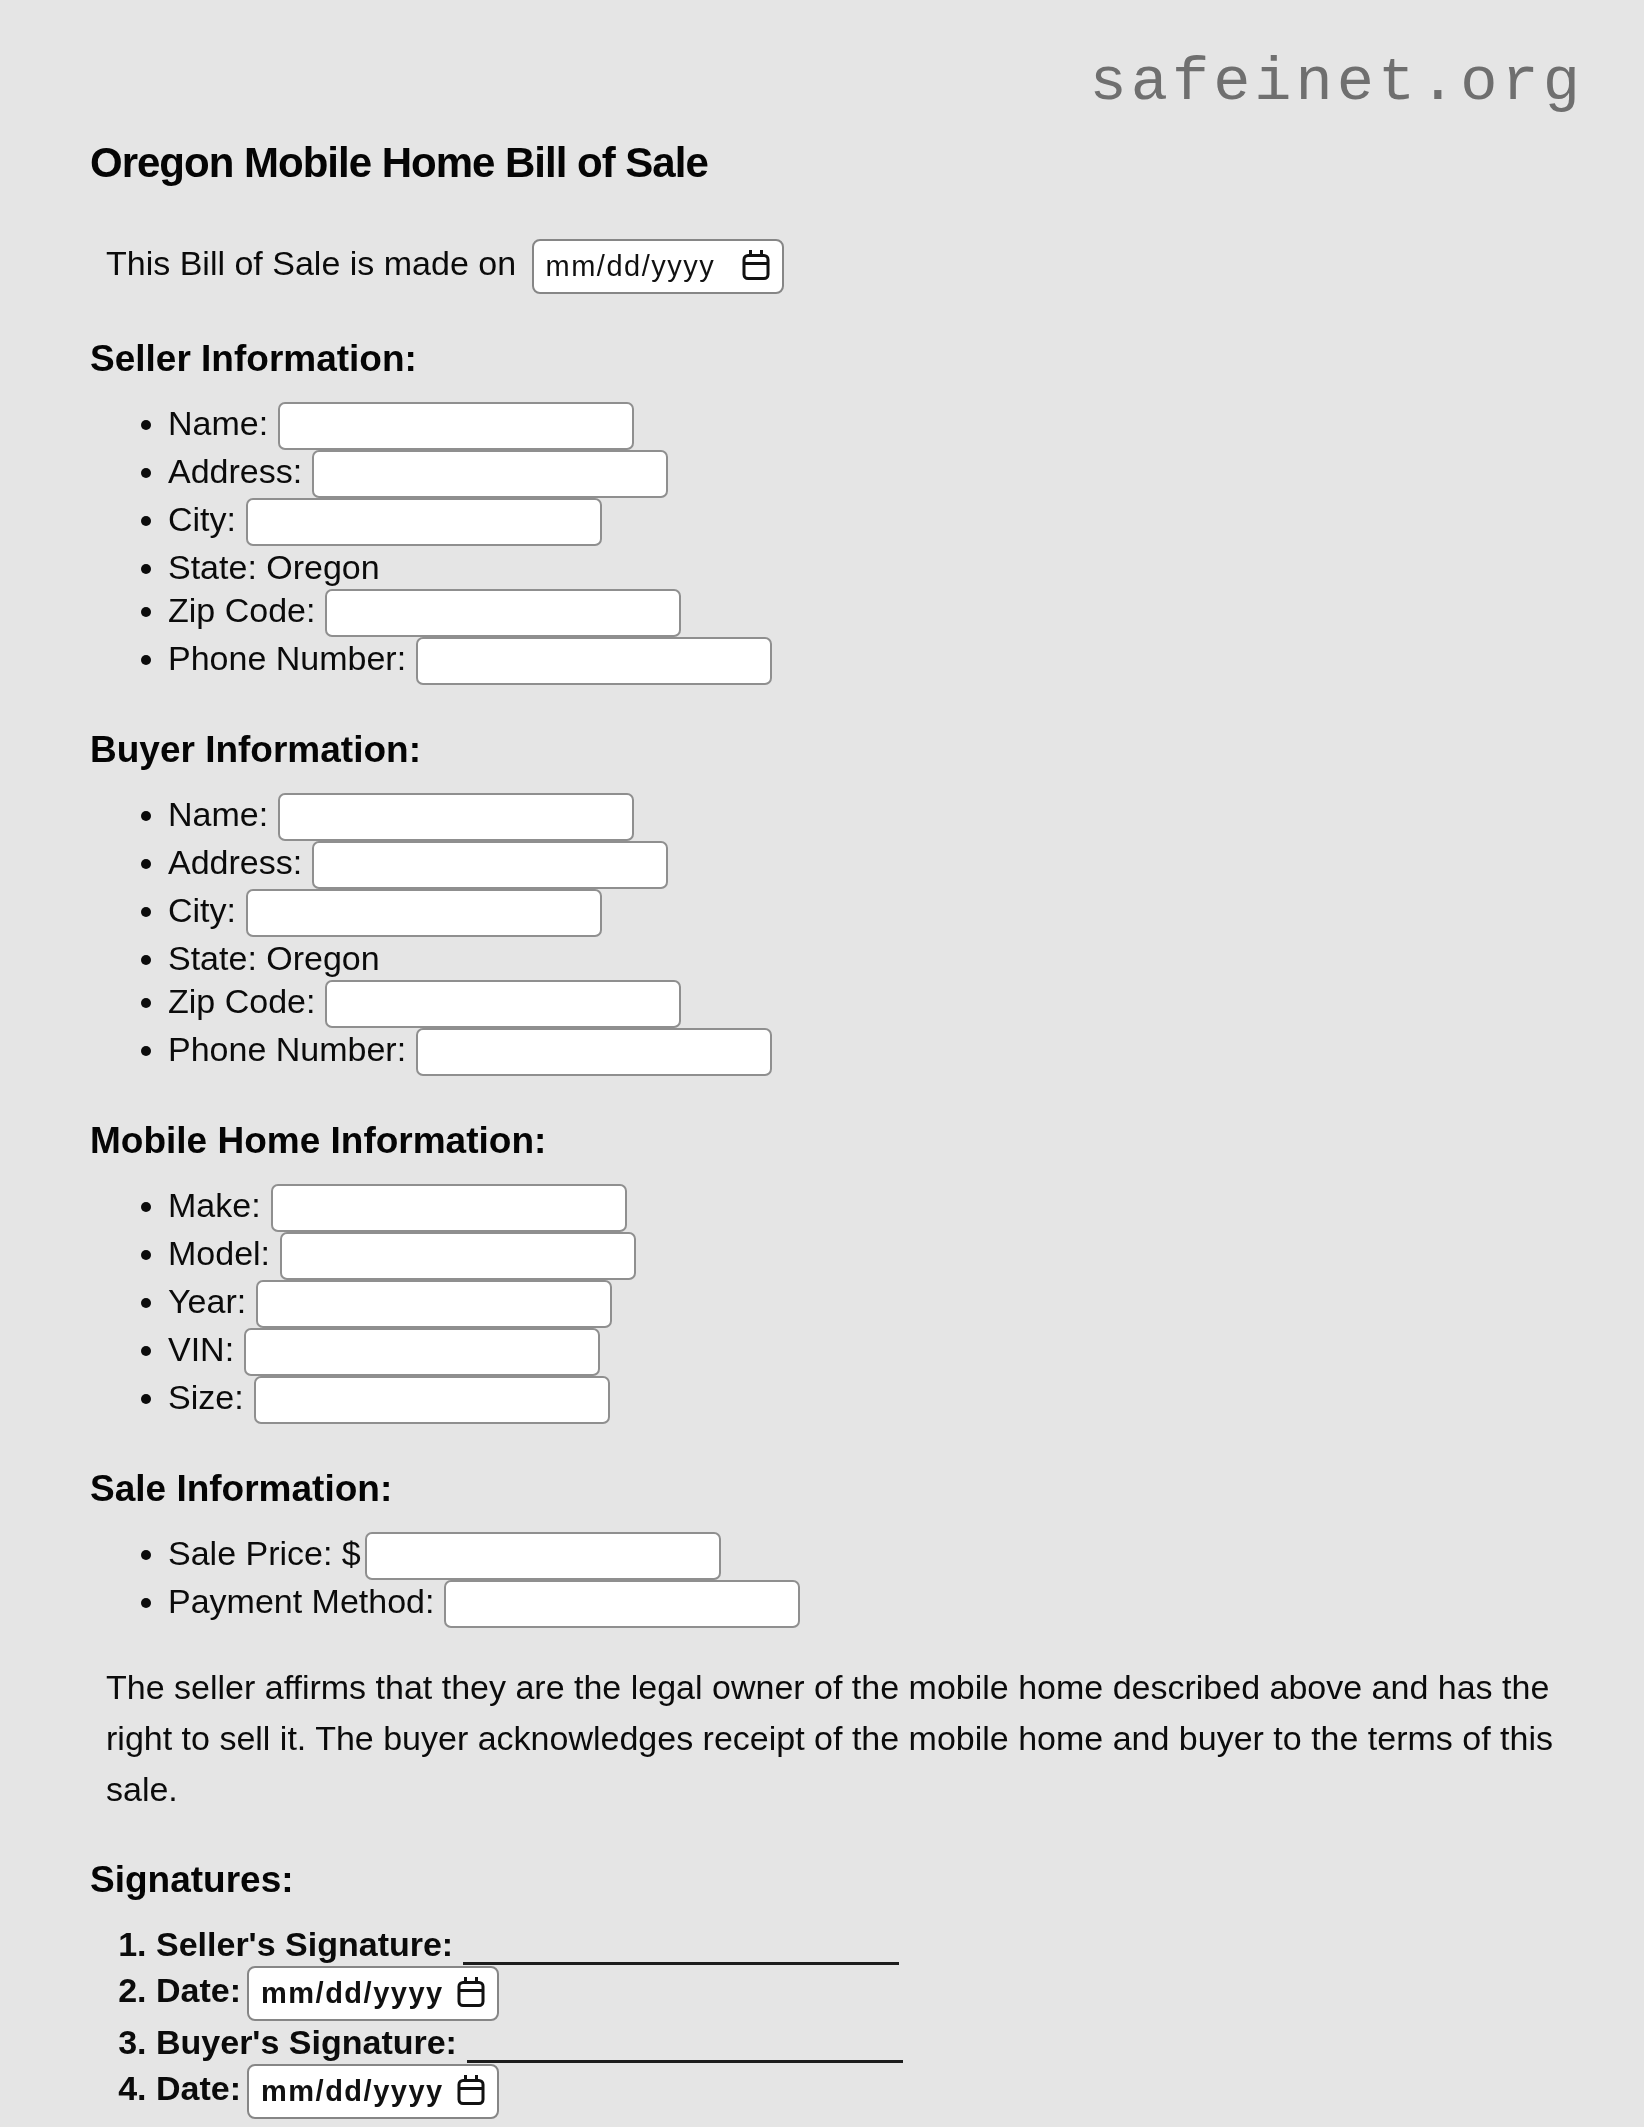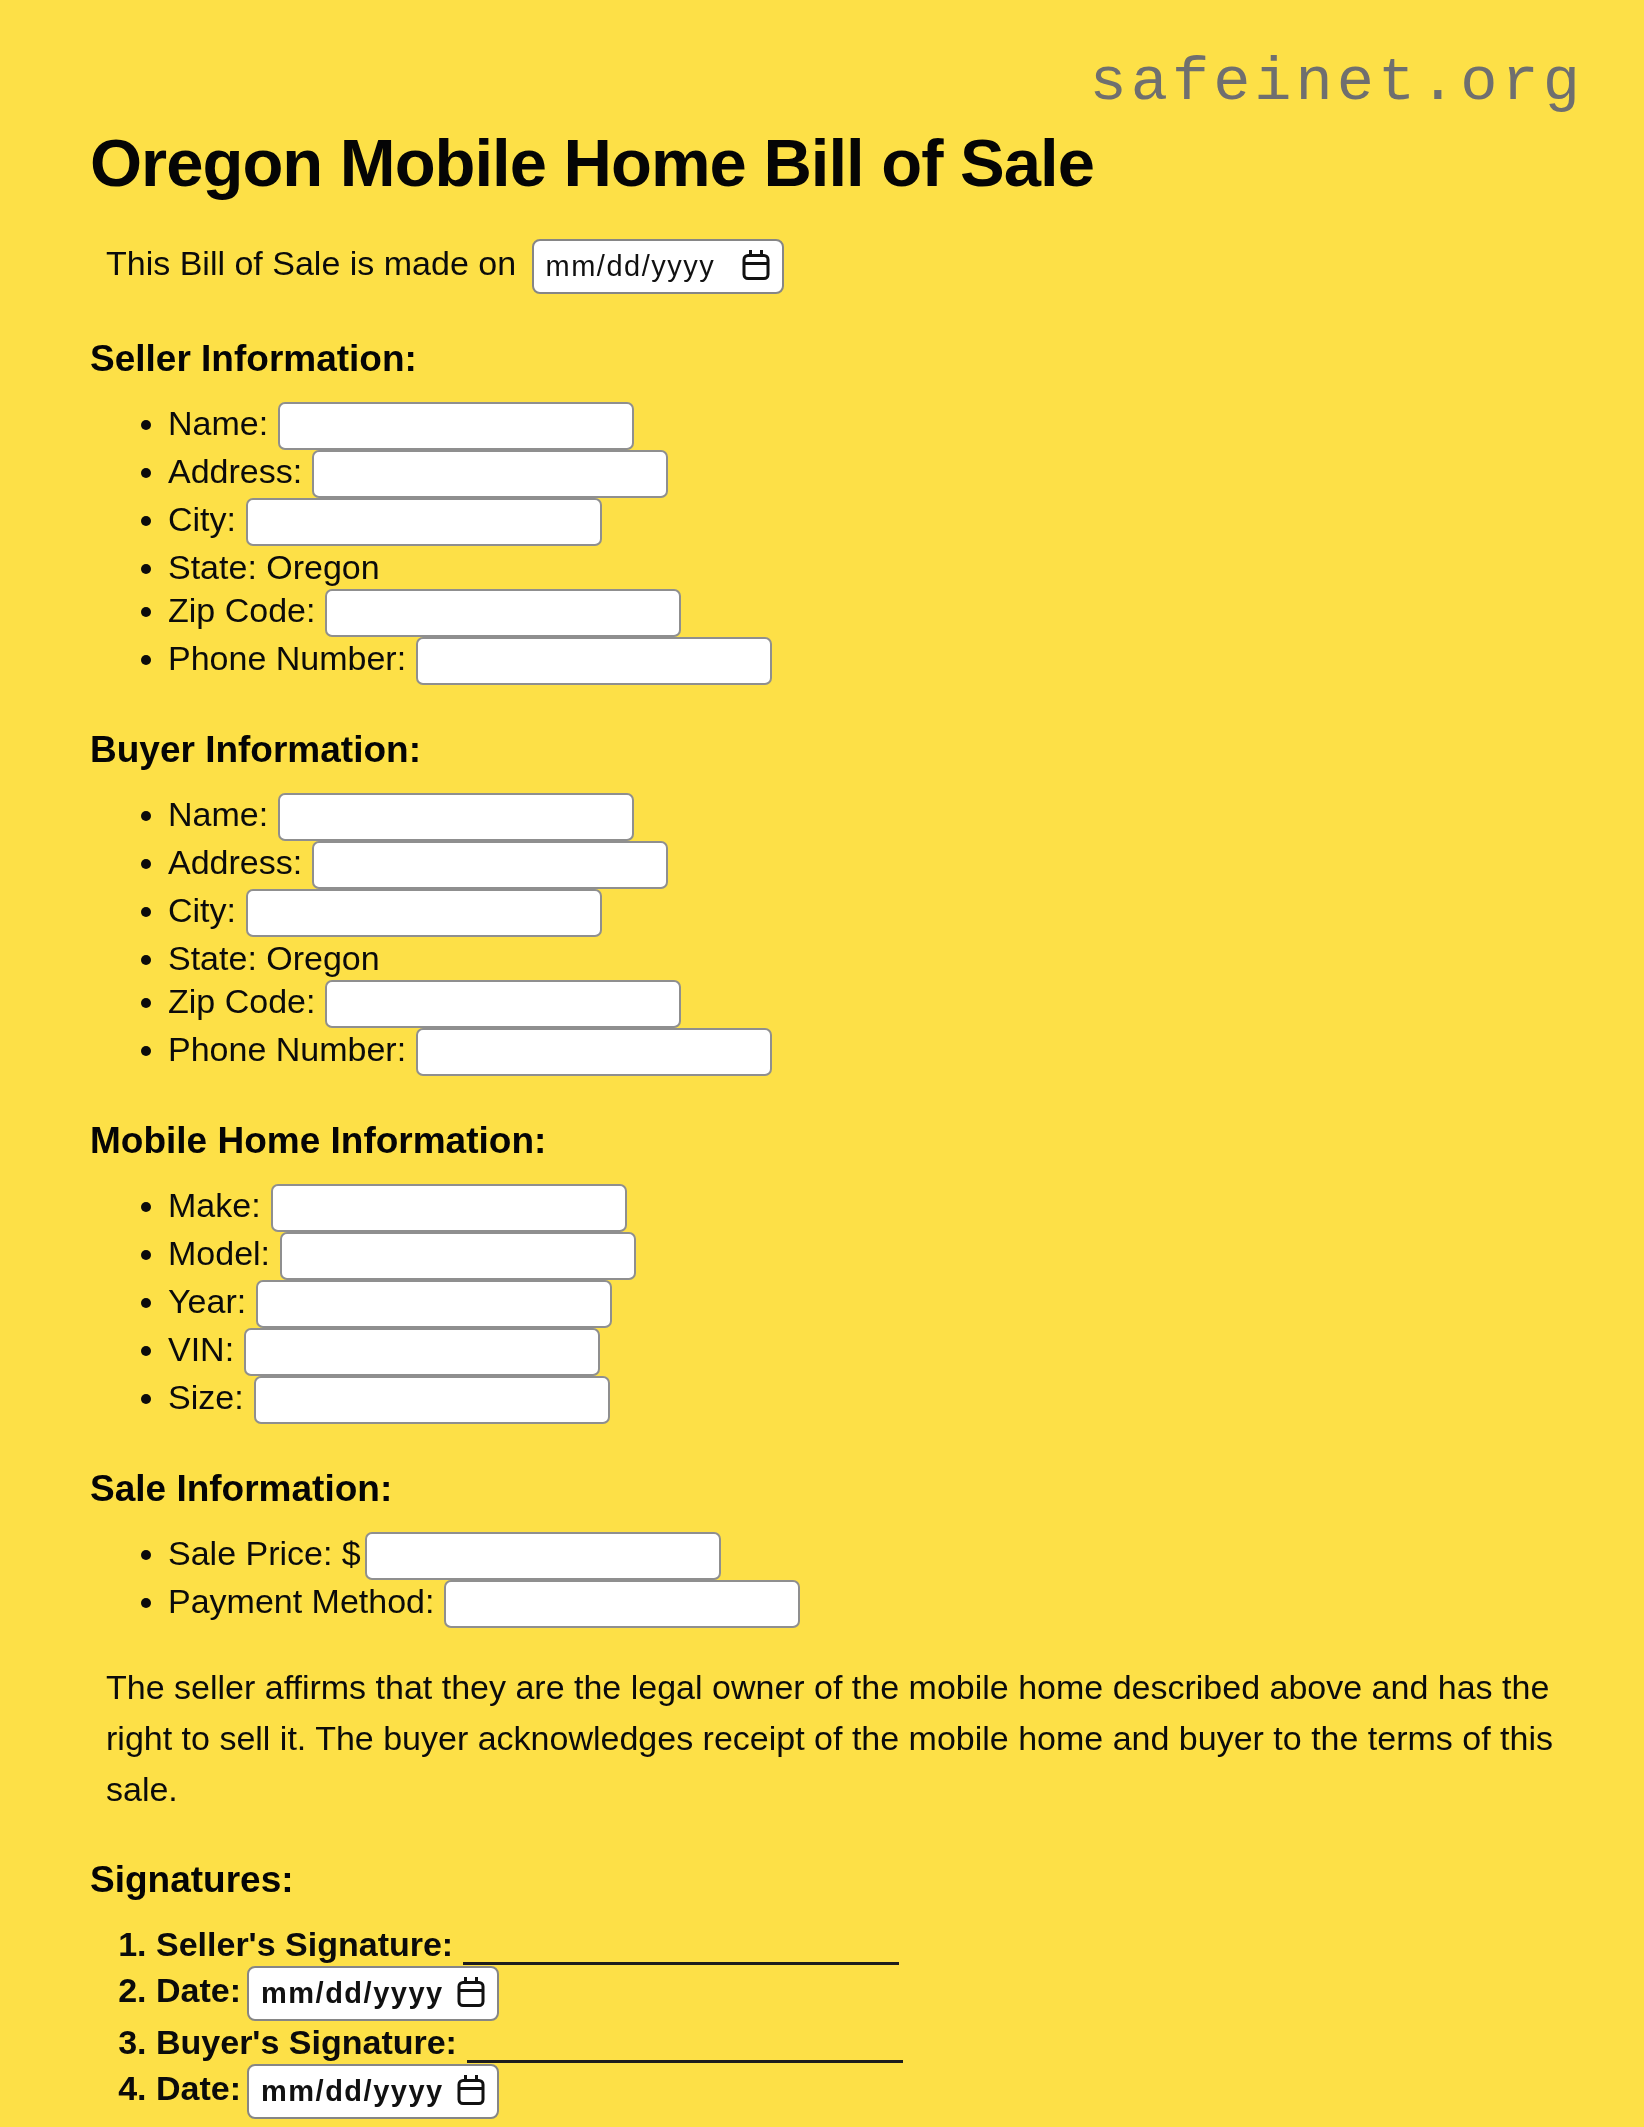--- a/index.html
+++ b/index.html
@@ -1,27 +1,27 @@
 <!DOCTYPE html>
 <html><head>
 <meta charset="utf-8">
 <style>
   html,body{margin:0;padding:0;background:#fff;}
   .page{
     width:1644px;height:2127px;box-sizing:border-box;
-    padding:42px 60px 0 90px;overflow:hidden;background:#fde047;
+    padding:42px 60px 0 90px;overflow:hidden;background:#e5e5e5;
     font-family:"Liberation Sans",sans-serif;color:#0b0b0b;
   }
   .logo{
     text-align:right;font-family:"Liberation Mono",monospace;
     font-size:62px;letter-spacing:4px;color:#6f6f6f;line-height:70px;
     margin:6px 0 0 0;white-space:nowrap;
   }
   h1{
-    font-size:67px;line-height:74px;font-weight:800;letter-spacing:-1px;
+    font-size:42px;line-height:74px;font-weight:800;letter-spacing:-1px;
     margin:8px 0 38px 0;color:#050505;
   }
   .para{font-size:34px;line-height:51px;margin:34px 0 0 16px;max-width:1480px;}
   h2{font-size:37px;line-height:46px;font-weight:700;margin:42px 0 0 0;color:#050505;}
   ul,ol{margin:20px 0 0 0;padding:0 0 0 78px;font-size:34px;}
   ol{padding-left:66px;}
   li{line-height:43px;list-style-position:outside;}
   ul li{list-style-type:disc;}
   ol li{list-style-type:decimal;font-weight:bold;}
   .lbl{color:#0b0b0b;}

